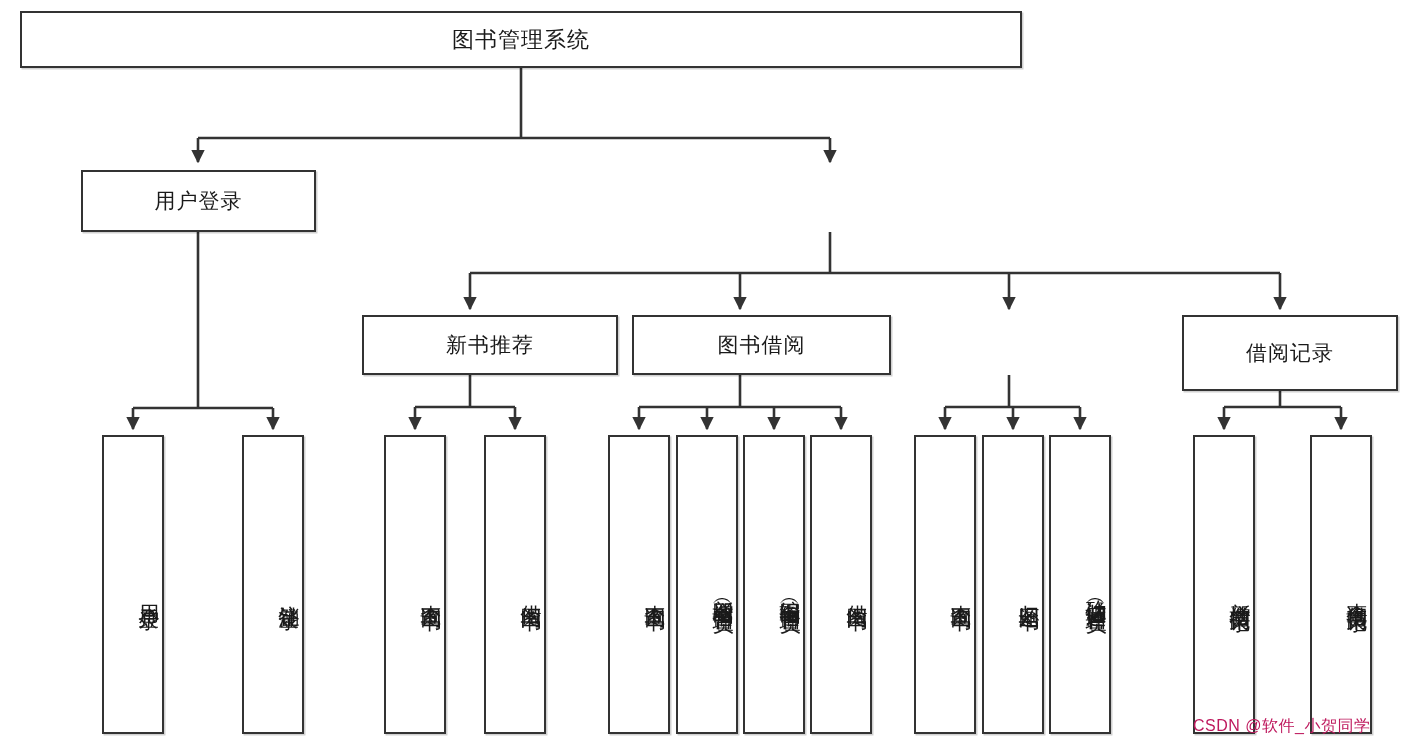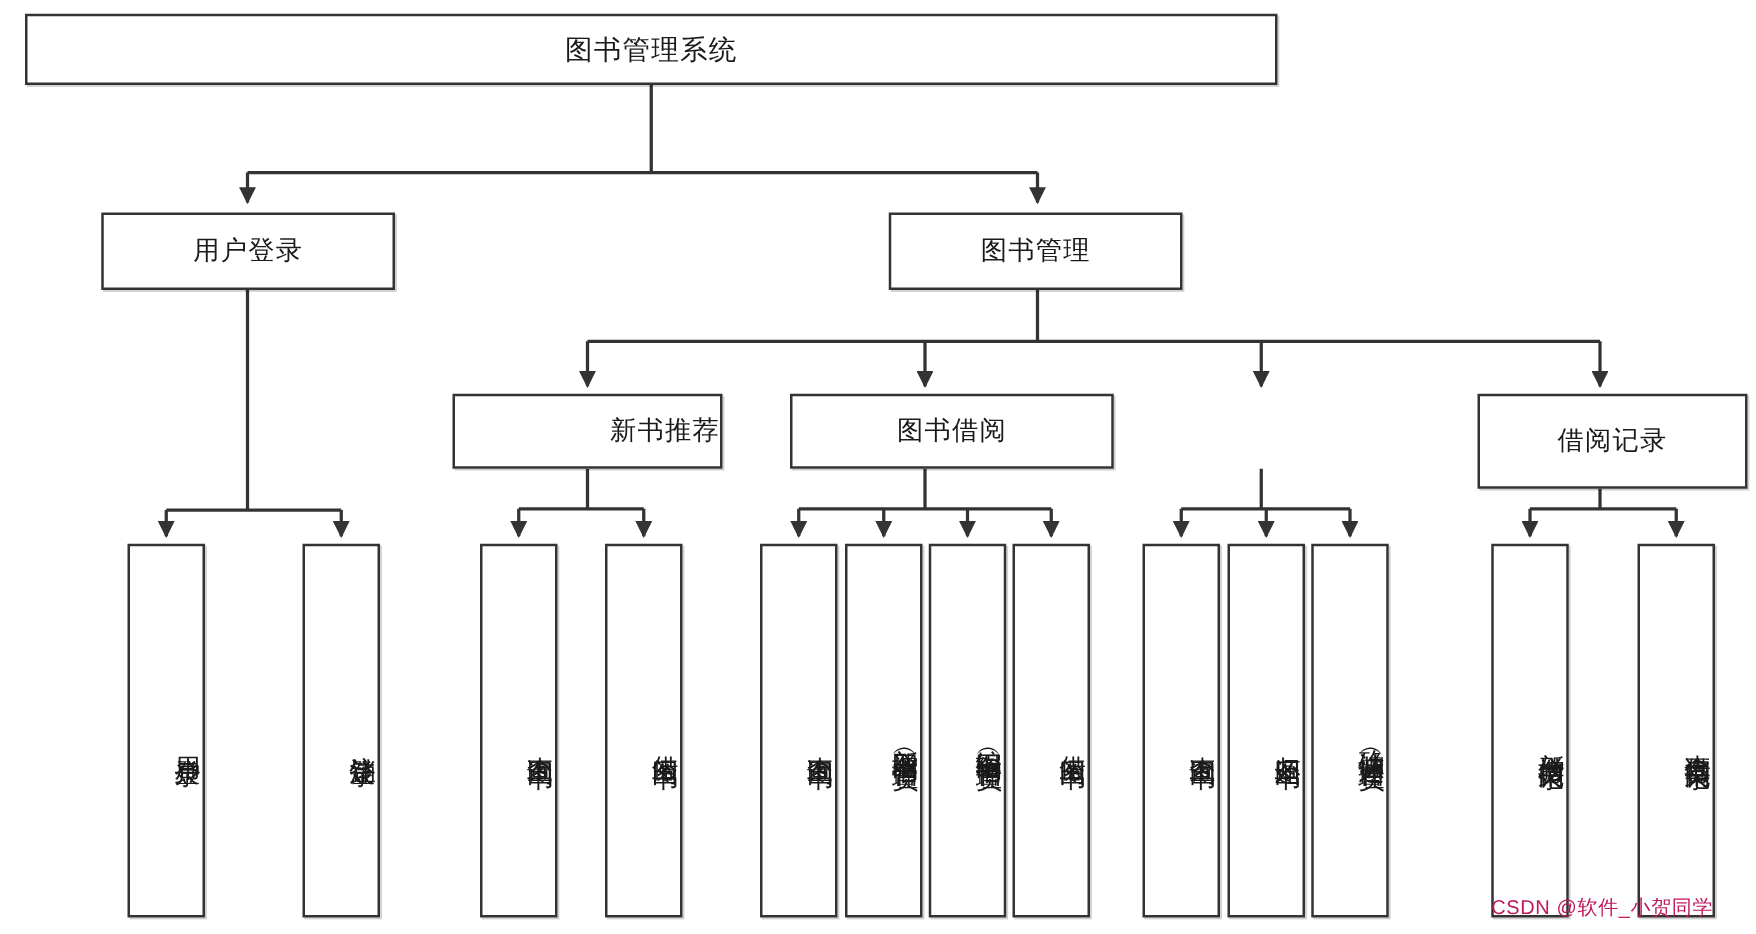--- a/index.html
+++ b/index.html
@@ -126,25 +126,22 @@
     </g>
   </svg>
 
   <div class="node horiz root" style="left:20px; top:11px; width:1002px; height:57px;">
     <span>图书管理系统</span>
   </div>
 
   <div class="node horiz" style="left:81px; top:170px; width:235px; height:62px;">
     <span>用户登录</span>
   </div>
-  <div class="node horiz" style="left:711px; top:170px; width:235px; height:62px;">
-    <span>图书管理</span>
-  </div>
 
-  <div class="node horiz" style="left:362px; top:315px; width:216px; height:60px;justify-content:flex-end;">
+  <div class="node horiz" style="left:362px; top:315px; width:256px; height:60px;">
     <span>新书推荐</span>
   </div>
   <div class="node horiz" style="left:632px; top:315px; width:259px; height:60px;">
     <span>图书借阅</span>
   </div>
   <div class="node horiz" style="left:1172px; top:315px; width:216px; height:76px;margin-left:10px;">
     <span>借阅记录</span>
   </div>
 
   <div class="node vert" style="left:102px; top:435px; width:62px; height:299px;">

